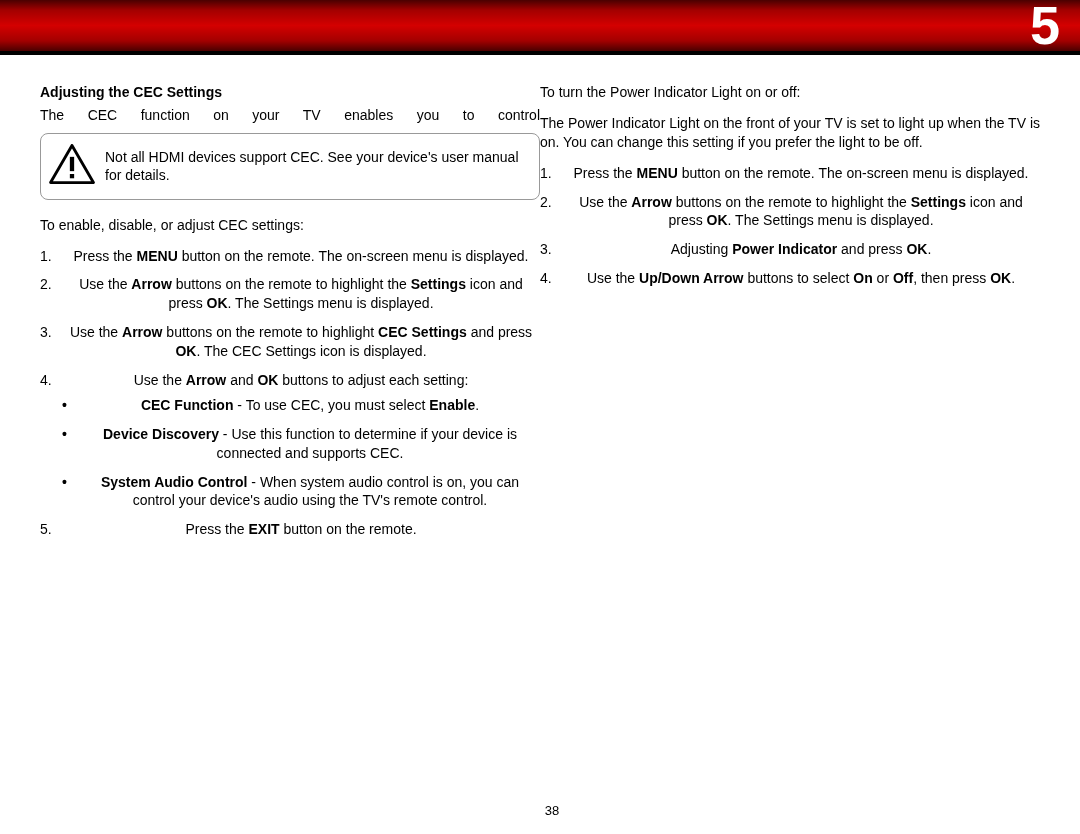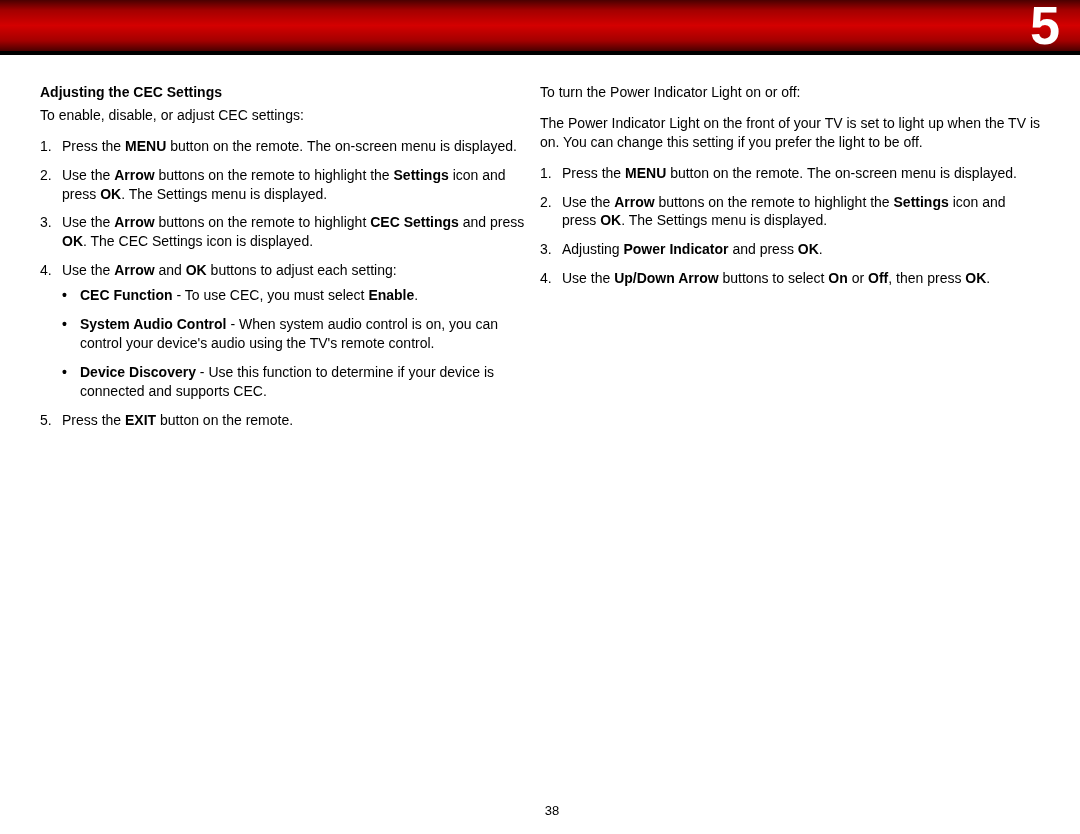--- a/index.html
+++ b/index.html
@@ -41,21 +41,21 @@
     align-items: center;
     border: 1px solid #999;
     border-radius: 8px;
     padding: 10px 12px 10px 8px;
     margin: 8px 0 16px 0;
     gap: 10px;
     background: #fff;
   }
   .warn-icon { flex: 0 0 46px; }
   .note-text { font-size: 14px; line-height: 1.3; }
-  ol.steps { list-style: none; counter-reset: step; padding-left: 0; margin-bottom: 10px; }
+  ol.steps { list-style: none; counter-reset: step; padding-left: 0; margin-bottom: 10px; text-align: center; }
   ol.steps > li { counter-increment: step; position: relative; padding-left: 22px; margin-bottom: 10px; }
   ol.steps > li::before { content: counter(step) "."; position: absolute; left: 0; }
   ul.bullets { list-style: none; padding-left: 0; margin-top: 6px; }
   ul.bullets > li { position: relative; padding-left: 18px; margin-bottom: 10px; }
   ul.bullets > li::before { content: "•"; position: absolute; left: 0; font-weight: bold; }
   .page-num {
     position: absolute;
     bottom: 16px;
     left: 12px;
     width: 100%;
@@ -68,33 +68,44 @@
 <body>
 
 <div class="banner">
   <div class="banner-number">5</div>
 </div>
 
 <div class="page">
 
   <div class="col">
     <div class="heading">Adjusting the CEC Settings</div>
+    <p class="stretch-line">The CEC function on your TV enables you to control</p>
 
+    <div class="note-box">
+      <span class="warn-icon">
+        <svg viewBox="0 0 64 56" width="46" height="40">
+          <polygon points="32,2 62,54 2,54" fill="none" stroke="#000" stroke-width="4" stroke-linejoin="round"></polygon>
+          <rect x="29" y="18" width="6" height="20" fill="#000"></rect>
+          <rect x="29" y="42" width="6" height="6" fill="#000"></rect>
+        </svg>
+      </span>
+      <span class="note-text">Not all HDMI devices support CEC. See your device's user manual for details.</span>
+    </div>
 
     <p class="para">To enable, disable, or adjust CEC settings:</p>
 
     <ol class="steps">
       <li><span>Press the </span><b>MENU</b><span> button on the remote. The on-screen menu is displayed.</span></li>
       <li><span>Use the </span><b>Arrow</b><span> buttons on the remote to highlight the </span><b>Settings</b><span> icon and press </span><b>OK</b><span>. The Settings menu is displayed.</span></li>
       <li><span>Use the </span><b>Arrow</b><span> buttons on the remote to highlight </span><b>CEC Settings</b><span> and press </span><b>OK</b><span>. The CEC Settings icon is displayed.</span></li>
       <li><span>Use the </span><b>Arrow</b><span> and </span><b>OK</b><span> buttons to adjust each setting:</span>
         <ul class="bullets">
           <li><b>CEC Function</b><span> - To use CEC, you must select </span><b>Enable</b><span>.</span></li>
+          <li><b>Device Discovery</b><span> - Use this function to determine if your device is connected and supports CEC.</span></li>
           <li><b>System Audio Control</b><span> - When system audio control is on, you can control your device's audio using the TV's remote control.</span></li>
-          <li><b>Device Discovery</b><span> - Use this function to determine if your device is connected and supports CEC.</span></li>
         </ul>
       </li>
       <li><span>Press the </span><b>EXIT</b><span> button on the remote.</span></li>
     </ol>
   </div>
 
   <div class="col">
     <p class="para">To turn the Power Indicator Light on or off:</p>
     <p class="para justify">The Power Indicator Light on the front of your TV is set to light up when the TV is on. You can change this setting if you prefer the light to be off.</p>
 

